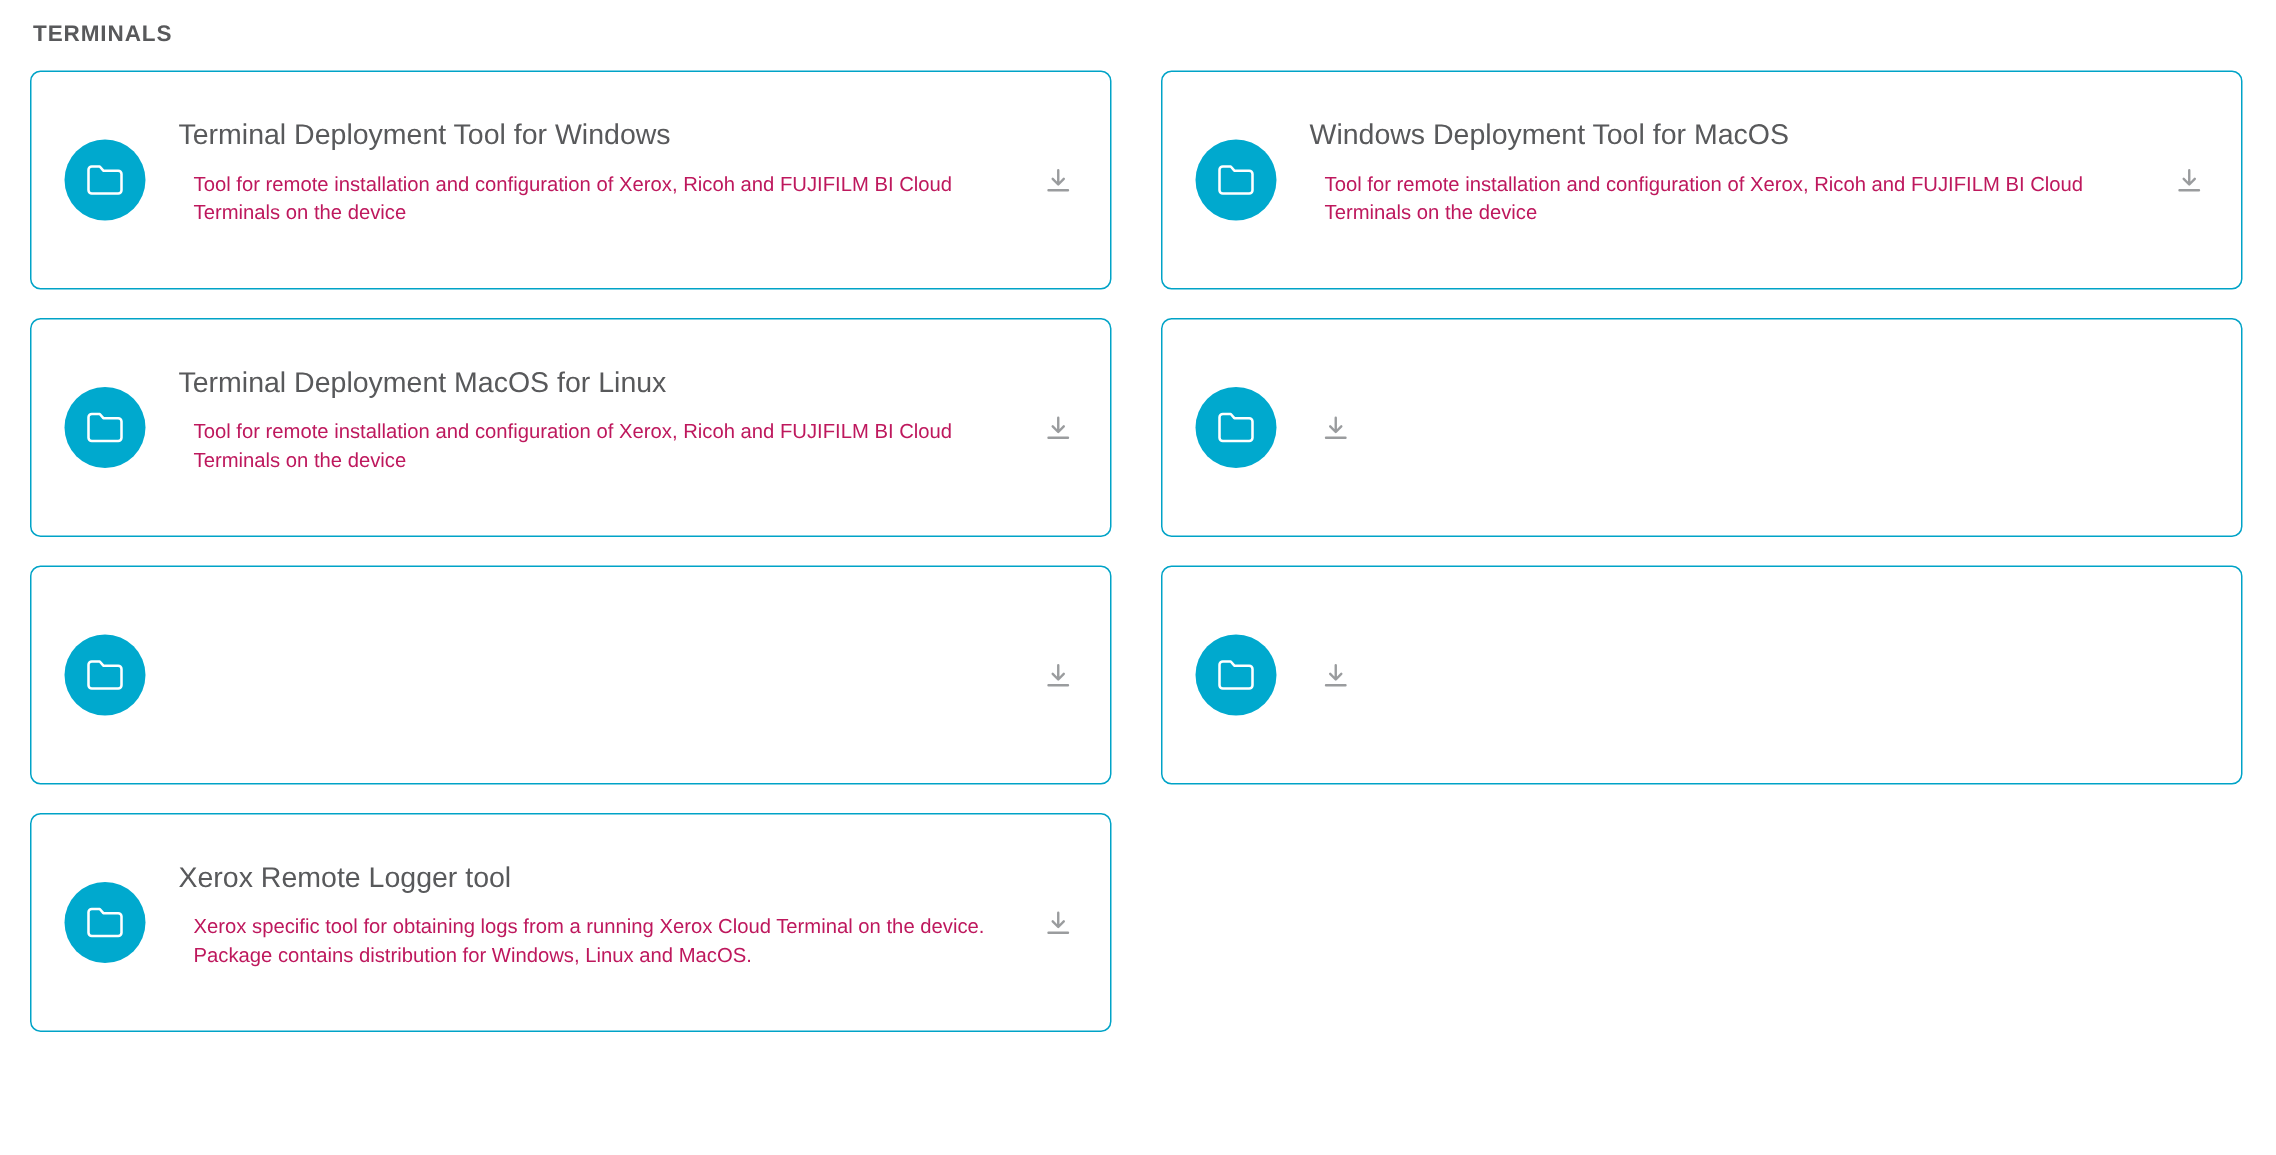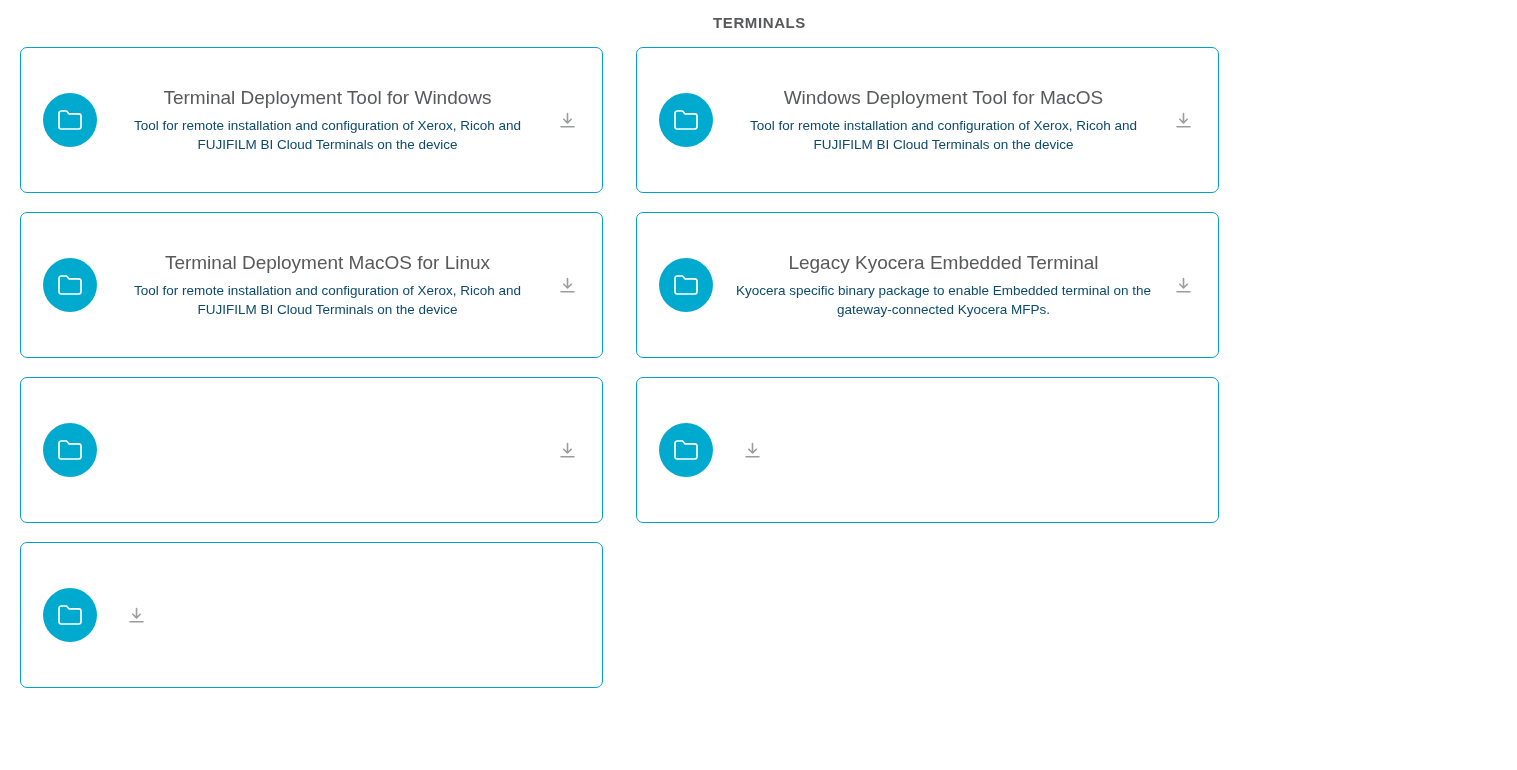--- a/index.html
+++ b/index.html
@@ -11,40 +11,39 @@
   }
   body {
     width: 1517px;
     height: 770px;
     overflow: hidden;
     position: relative;
   }
 
   .page {
     padding: 14px 20px 0 20px;
-    text-align: center;
   }
 
   .section-title {
     font-size: 15px;
     font-weight: bold;
     letter-spacing: 0.6px;
     color: #58595b;
     text-transform: uppercase;
     margin: 0 0 16px 2px;
   }
 
   .grid {
     display: flex;
     flex-wrap: wrap;
     gap: 19px 33px;
   }
 
   .card {
-    width: 583px;
+    width: 721px;
     min-height: 146px;
     border: 1px solid #00a3c7;
     border-radius: 7px;
     background: #fff;
     display: flex;
     align-items: center;
     padding: 10px 18px 10px 22px;
     position: relative;
   }
 
@@ -71,23 +70,23 @@
   .card-title {
     font-size: 19px;
     color: #58595b;
     line-height: 1.3;
     margin: 0 0 6px 0;
     font-weight: normal;
   }
 
   .card-desc {
     font-size: 13.5px;
-    color: #0c4a6e;
+    color: #be185d;
     line-height: 1.42;
-    margin: 0;
+    margin: 10px;
     max-width: 540px;
   }
 
   .download-btn {
     flex: 0 0 auto;
     width: 34px;
     height: 34px;
     display: flex;
     align-items: center;
     justify-content: center;
@@ -158,64 +157,64 @@
         </svg>
       </button>
     </div>
 
     <div class="card">
       <div class="card-icon">
         <svg width="26" height="22" viewBox="0 0 26 22" fill="none" xmlns="http://www.w3.org/2000/svg">
           <path d="M2 4.2a2.2 2.2 0 0 1 2.2-2.2h5.3l2.4 2.8h9.9A2.2 2.2 0 0 1 24 7v10.8a2.2 2.2 0 0 1-2.2 2.2H4.2A2.2 2.2 0 0 1 2 17.8V4.2Z" stroke="#ffffff" stroke-width="1.7" stroke-linejoin="round"></path>
         </svg>
       </div>
-      <div class="card-body">
-        <h2 class="card-title">Legacy Kyocera Embedded Terminal</h2>
-        <p class="card-desc">Kyocera specific binary package to enable Embedded terminal on the gateway-connected Kyocera MFPs.</p>
-      </div>
-      <button class="download-btn">
-        <svg width="17" height="17" viewBox="0 0 17 17" fill="none" xmlns="http://www.w3.org/2000/svg">
-          <path d="M8.5 1.5v9M4.8 7.2 8.5 11l3.7-3.8M2 14.8h13" stroke="#9a9c9e" stroke-width="1.6" stroke-linecap="round" stroke-linejoin="round"></path>
-        </svg>
-      </button>
-    </div>
-
-    <div class="card">
-      <div class="card-icon">
-        <svg width="26" height="22" viewBox="0 0 26 22" fill="none" xmlns="http://www.w3.org/2000/svg">
-          <path d="M2 4.2a2.2 2.2 0 0 1 2.2-2.2h5.3l2.4 2.8h9.9A2.2 2.2 0 0 1 24 7v10.8a2.2 2.2 0 0 1-2.2 2.2H4.2A2.2 2.2 0 0 1 2 17.8V4.2Z" stroke="#ffffff" stroke-width="1.7" stroke-linejoin="round"></path>
-        </svg>
-      </div>
-      <div class="card-body">
-      </div>
-      <button class="download-btn">
-        <svg width="17" height="17" viewBox="0 0 17 17" fill="none" xmlns="http://www.w3.org/2000/svg">
-          <path d="M8.5 1.5v9M4.8 7.2 8.5 11l3.7-3.8M2 14.8h13" stroke="#9a9c9e" stroke-width="1.6" stroke-linecap="round" stroke-linejoin="round"></path>
-        </svg>
-      </button>
-    </div>
-
-    <div class="card">
-      <div class="card-icon">
-        <svg width="26" height="22" viewBox="0 0 26 22" fill="none" xmlns="http://www.w3.org/2000/svg">
-          <path d="M2 4.2a2.2 2.2 0 0 1 2.2-2.2h5.3l2.4 2.8h9.9A2.2 2.2 0 0 1 24 7v10.8a2.2 2.2 0 0 1-2.2 2.2H4.2A2.2 2.2 0 0 1 2 17.8V4.2Z" stroke="#ffffff" stroke-width="1.7" stroke-linejoin="round"></path>
-        </svg>
-      </div>
-      <button class="download-btn">
-        <svg width="17" height="17" viewBox="0 0 17 17" fill="none" xmlns="http://www.w3.org/2000/svg">
-          <path d="M8.5 1.5v9M4.8 7.2 8.5 11l3.7-3.8M2 14.8h13" stroke="#9a9c9e" stroke-width="1.6" stroke-linecap="round" stroke-linejoin="round"></path>
-        </svg>
-      </button>
-    </div>
-
-    <div class="card">
-      <div class="card-icon">
-        <svg width="26" height="22" viewBox="0 0 26 22" fill="none" xmlns="http://www.w3.org/2000/svg">
-          <path d="M2 4.2a2.2 2.2 0 0 1 2.2-2.2h5.3l2.4 2.8h9.9A2.2 2.2 0 0 1 24 7v10.8a2.2 2.2 0 0 1-2.2 2.2H4.2A2.2 2.2 0 0 1 2 17.8V4.2Z" stroke="#ffffff" stroke-width="1.7" stroke-linejoin="round"></path>
-        </svg>
+      <button class="download-btn">
+        <svg width="17" height="17" viewBox="0 0 17 17" fill="none" xmlns="http://www.w3.org/2000/svg">
+          <path d="M8.5 1.5v9M4.8 7.2 8.5 11l3.7-3.8M2 14.8h13" stroke="#9a9c9e" stroke-width="1.6" stroke-linecap="round" stroke-linejoin="round"></path>
+        </svg>
+      </button>
+    </div>
+
+    <div class="card">
+      <div class="card-icon">
+        <svg width="26" height="22" viewBox="0 0 26 22" fill="none" xmlns="http://www.w3.org/2000/svg">
+          <path d="M2 4.2a2.2 2.2 0 0 1 2.2-2.2h5.3l2.4 2.8h9.9A2.2 2.2 0 0 1 24 7v10.8a2.2 2.2 0 0 1-2.2 2.2H4.2A2.2 2.2 0 0 1 2 17.8V4.2Z" stroke="#ffffff" stroke-width="1.7" stroke-linejoin="round"></path>
+        </svg>
+      </div>
+      <div class="card-body">
+      </div>
+      <button class="download-btn">
+        <svg width="17" height="17" viewBox="0 0 17 17" fill="none" xmlns="http://www.w3.org/2000/svg">
+          <path d="M8.5 1.5v9M4.8 7.2 8.5 11l3.7-3.8M2 14.8h13" stroke="#9a9c9e" stroke-width="1.6" stroke-linecap="round" stroke-linejoin="round"></path>
+        </svg>
+      </button>
+    </div>
+
+    <div class="card">
+      <div class="card-icon">
+        <svg width="26" height="22" viewBox="0 0 26 22" fill="none" xmlns="http://www.w3.org/2000/svg">
+          <path d="M2 4.2a2.2 2.2 0 0 1 2.2-2.2h5.3l2.4 2.8h9.9A2.2 2.2 0 0 1 24 7v10.8a2.2 2.2 0 0 1-2.2 2.2H4.2A2.2 2.2 0 0 1 2 17.8V4.2Z" stroke="#ffffff" stroke-width="1.7" stroke-linejoin="round"></path>
+        </svg>
+      </div>
+      <button class="download-btn">
+        <svg width="17" height="17" viewBox="0 0 17 17" fill="none" xmlns="http://www.w3.org/2000/svg">
+          <path d="M8.5 1.5v9M4.8 7.2 8.5 11l3.7-3.8M2 14.8h13" stroke="#9a9c9e" stroke-width="1.6" stroke-linecap="round" stroke-linejoin="round"></path>
+        </svg>
+      </button>
+    </div>
+
+    <div class="card">
+      <div class="card-icon">
+        <svg width="26" height="22" viewBox="0 0 26 22" fill="none" xmlns="http://www.w3.org/2000/svg">
+          <path d="M2 4.2a2.2 2.2 0 0 1 2.2-2.2h5.3l2.4 2.8h9.9A2.2 2.2 0 0 1 24 7v10.8a2.2 2.2 0 0 1-2.2 2.2H4.2A2.2 2.2 0 0 1 2 17.8V4.2Z" stroke="#ffffff" stroke-width="1.7" stroke-linejoin="round"></path>
+        </svg>
+      </div>
+      <div class="card-body">
+        <h2 class="card-title">Xerox Remote Logger tool</h2>
+        <p class="card-desc">Xerox specific tool for obtaining logs from a running Xerox Cloud Terminal on the device. Package contains distribution for Windows, Linux and MacOS.</p>
       </div>
       <button class="download-btn">
         <svg width="17" height="17" viewBox="0 0 17 17" fill="none" xmlns="http://www.w3.org/2000/svg">
           <path d="M8.5 1.5v9M4.8 7.2 8.5 11l3.7-3.8M2 14.8h13" stroke="#9a9c9e" stroke-width="1.6" stroke-linecap="round" stroke-linejoin="round"></path>
         </svg>
       </button>
     </div>
 
   </div>
 </div>

